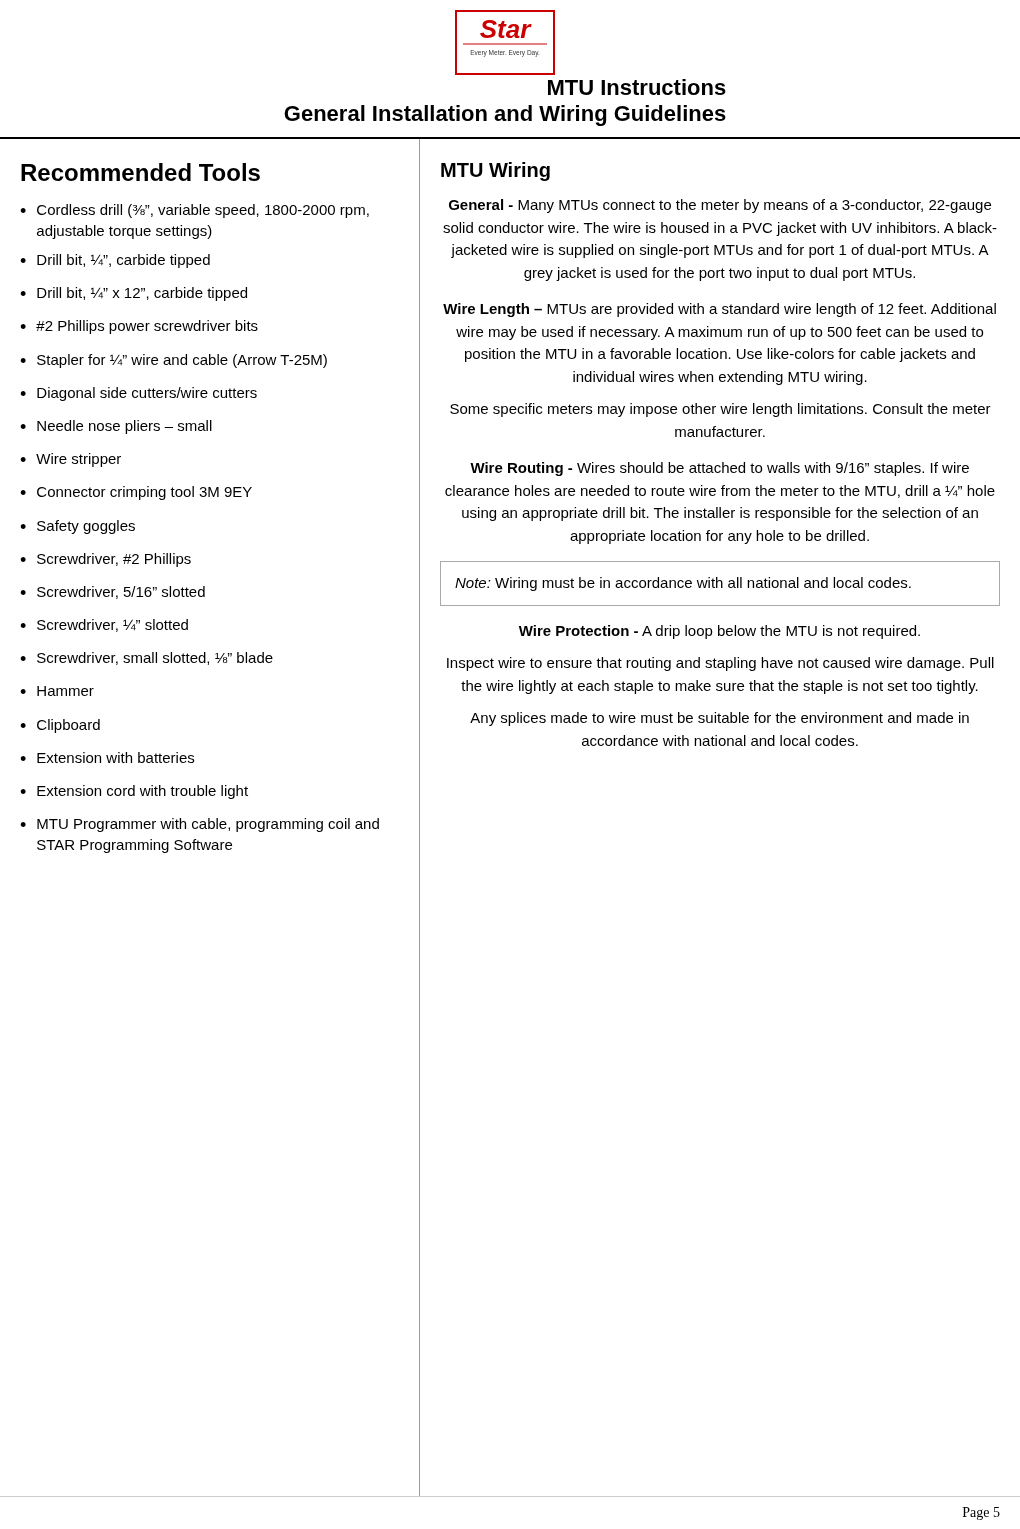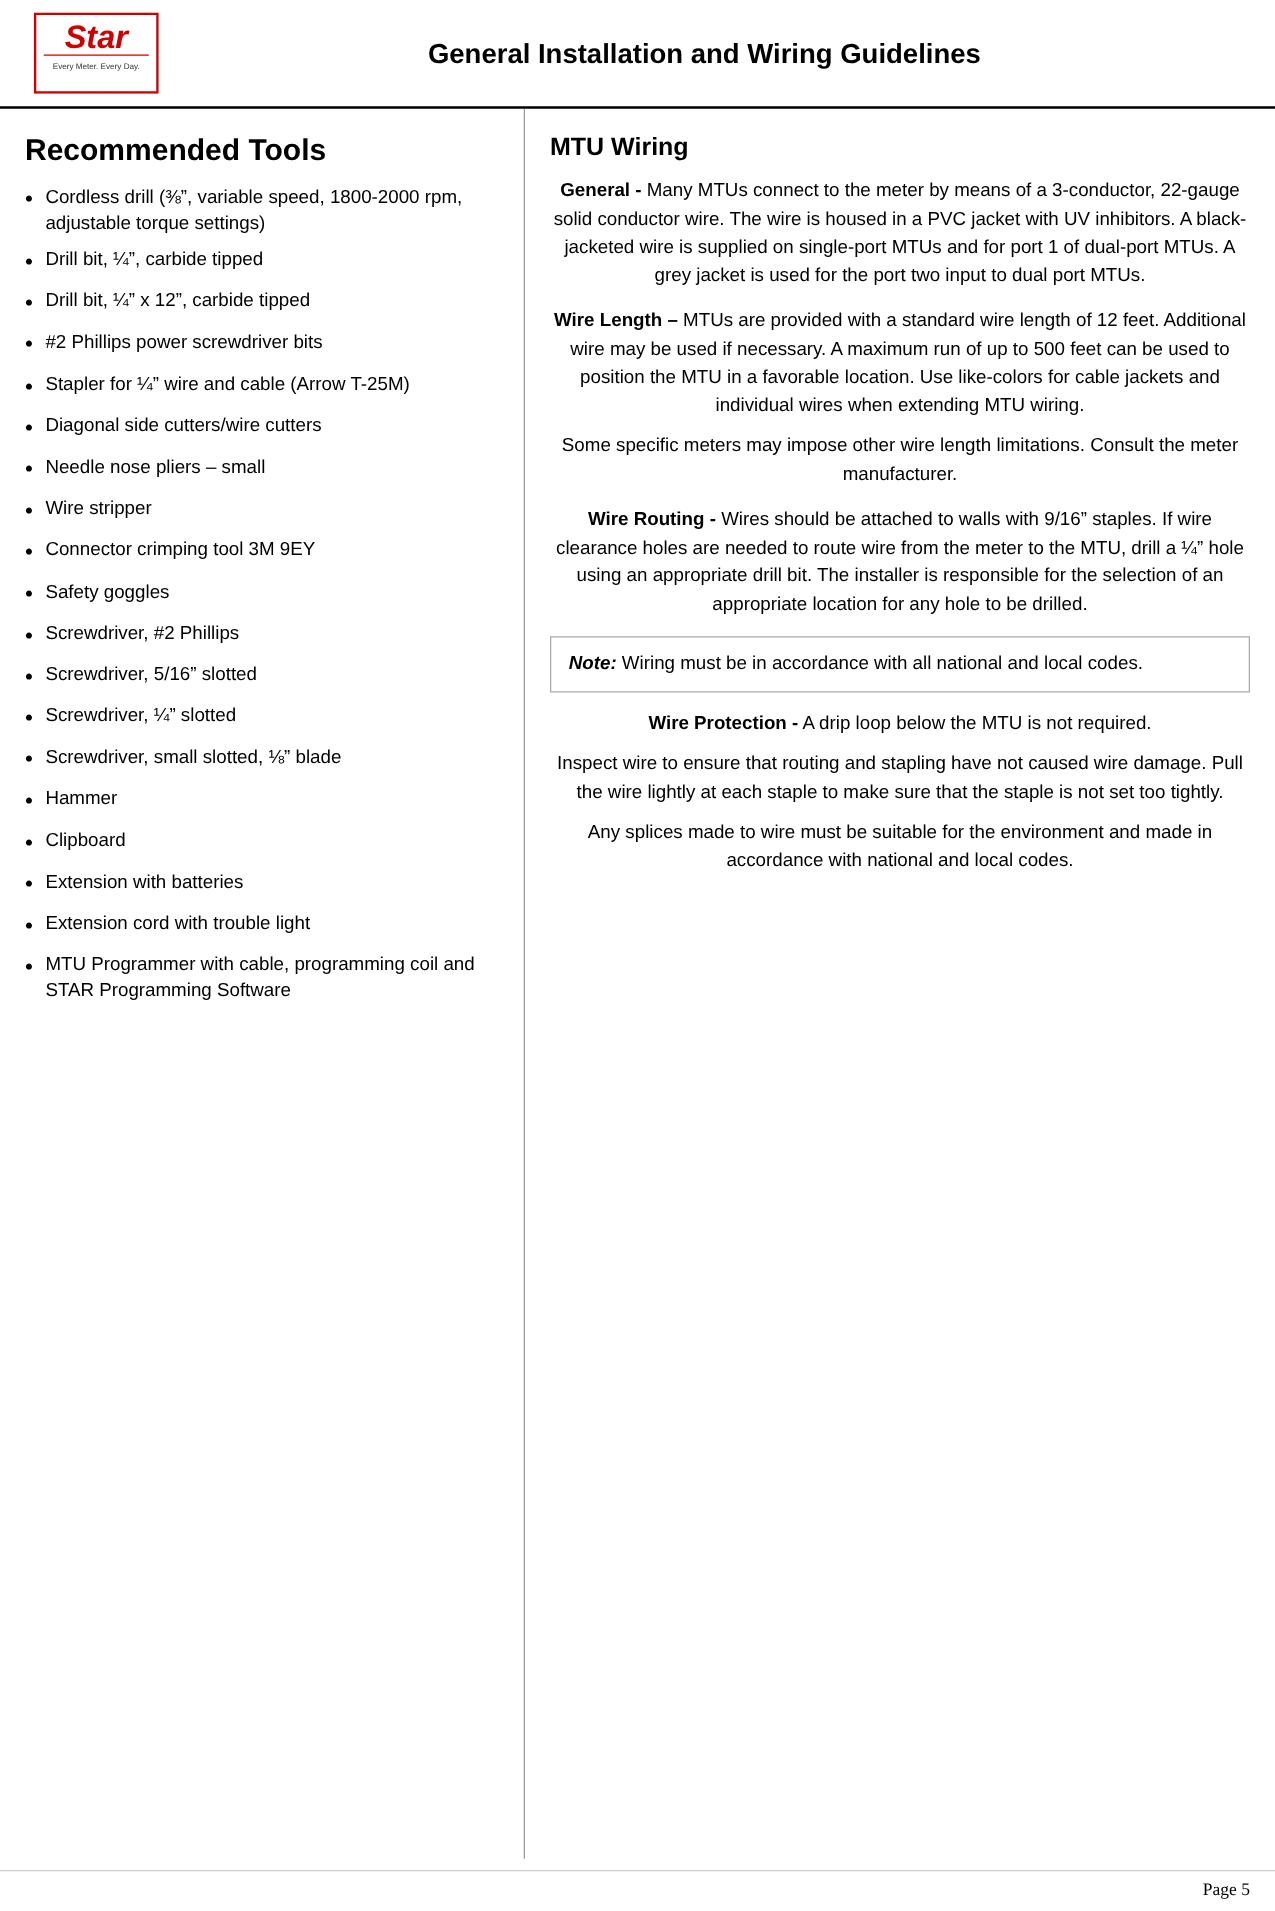--- a/index.html
+++ b/index.html
@@ -14,22 +14,23 @@
       background: #ffffff;
       font-family: Arial, sans-serif;
       font-size: 15px;
       color: #000000;
     }
 
     
     .header {
       display: flex;
       align-items: center;
-      padding: 10px 20px 10px 27px;
+      padding: 10px 20px 10px 10px;
       border-bottom: 2px solid #000000;
+      flex-direction: column;
     }
 
     .header-title {
       flex: 1;
       text-align: right;
     }
 
     .header-title-line1 {
       font-size: 22px;
       font-weight: bold;
@@ -116,21 +117,21 @@
     .note-box {
       border: 1.5px solid #aaa;
       padding: 10px 14px;
       margin: 14px 0;
       font-size: 15px;
       line-height: 1.5;
       background: #fff;
     }
 
     .note-box .note-bold {
-      font-weight: bold;
+      font-weight: normal;
       font-style: italic;
       margin-top: 20px;
     }
 
     
     .footer {
       position: fixed;
       bottom: 0;
       width: 1020px;
       text-align: right;
@@ -154,20 +155,21 @@
 <div class="header">
   <div class="logo-svg-container">
     <svg width="100" height="65" viewBox="0 0 100 65" xmlns="http://www.w3.org/2000/svg">
       <rect x="1" y="1" width="98" height="63" fill="white" stroke="#cc0000" stroke-width="2"></rect>
       <text x="50" y="28" font-family="Arial" font-size="26" font-weight="bold" font-style="italic" fill="#cc0000" text-anchor="middle">Star</text>
       <line x1="8" y1="34" x2="92" y2="34" stroke="#cc0000" stroke-width="1"></line>
       <text x="50" y="45" font-family="Arial" font-size="6.5" fill="#333333" text-anchor="middle">Every Meter. Every Day.</text>
     </svg>
   </div>
   <div class="header-title">
+    <span class="header-title-line1">MTU Instructions</span>
     <span class="header-title-line2">General Installation and Wiring Guidelines</span>
   </div>
 </div>
 
 <div class="main-content">
 
   <div class="left-column">
     <div class="section-title">Recommended Tools</div>
     <ul class="tools-list">
       <li>

